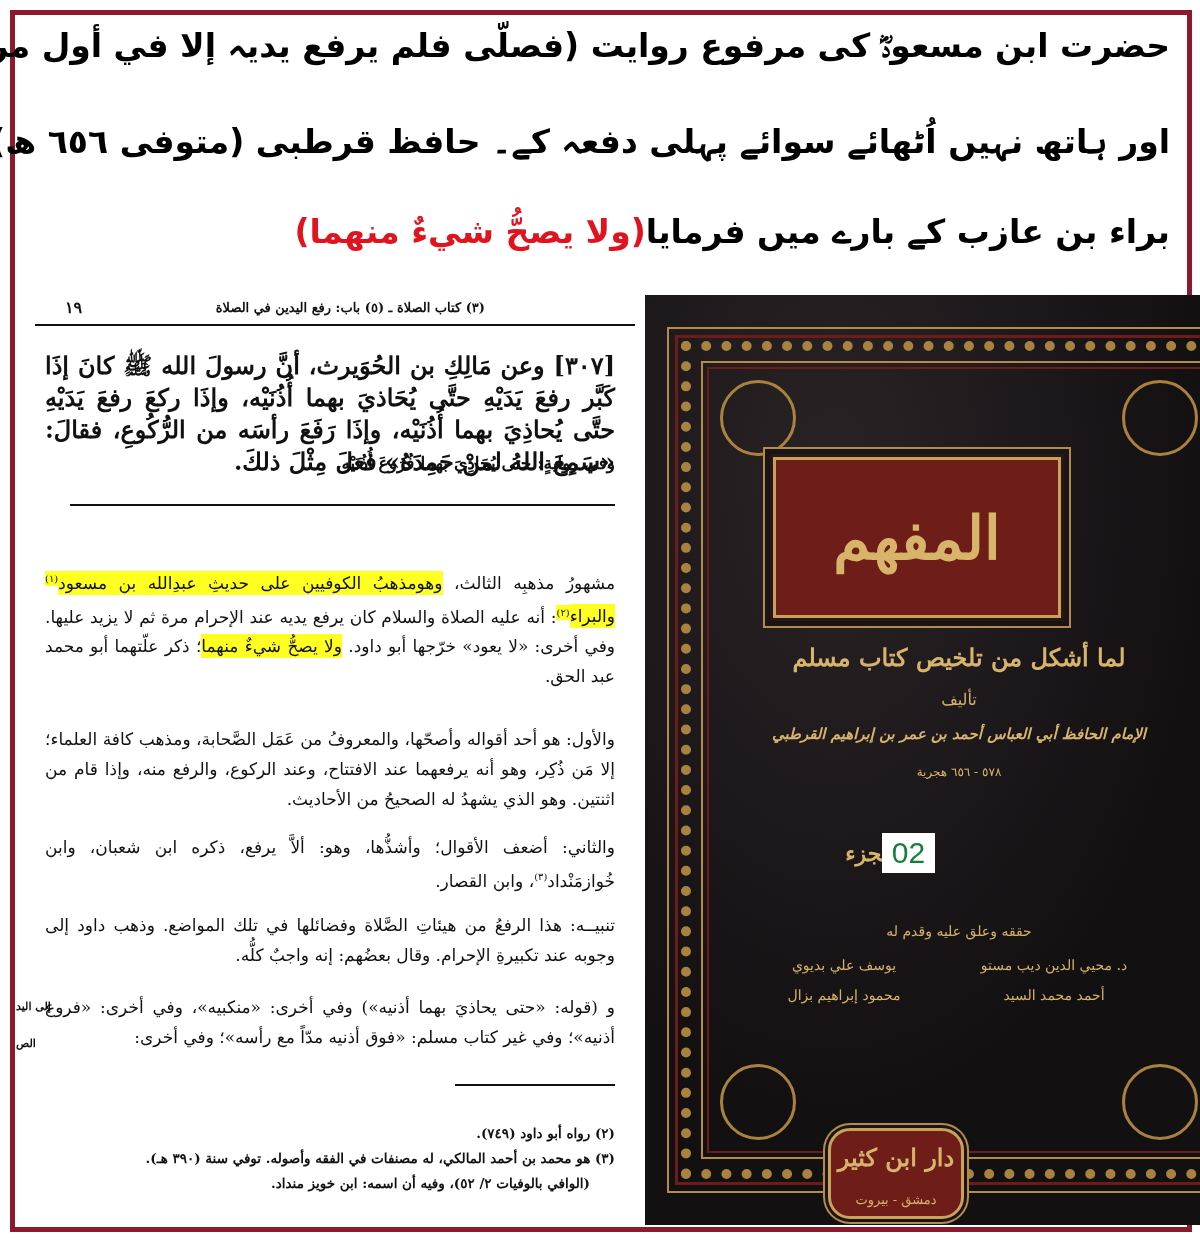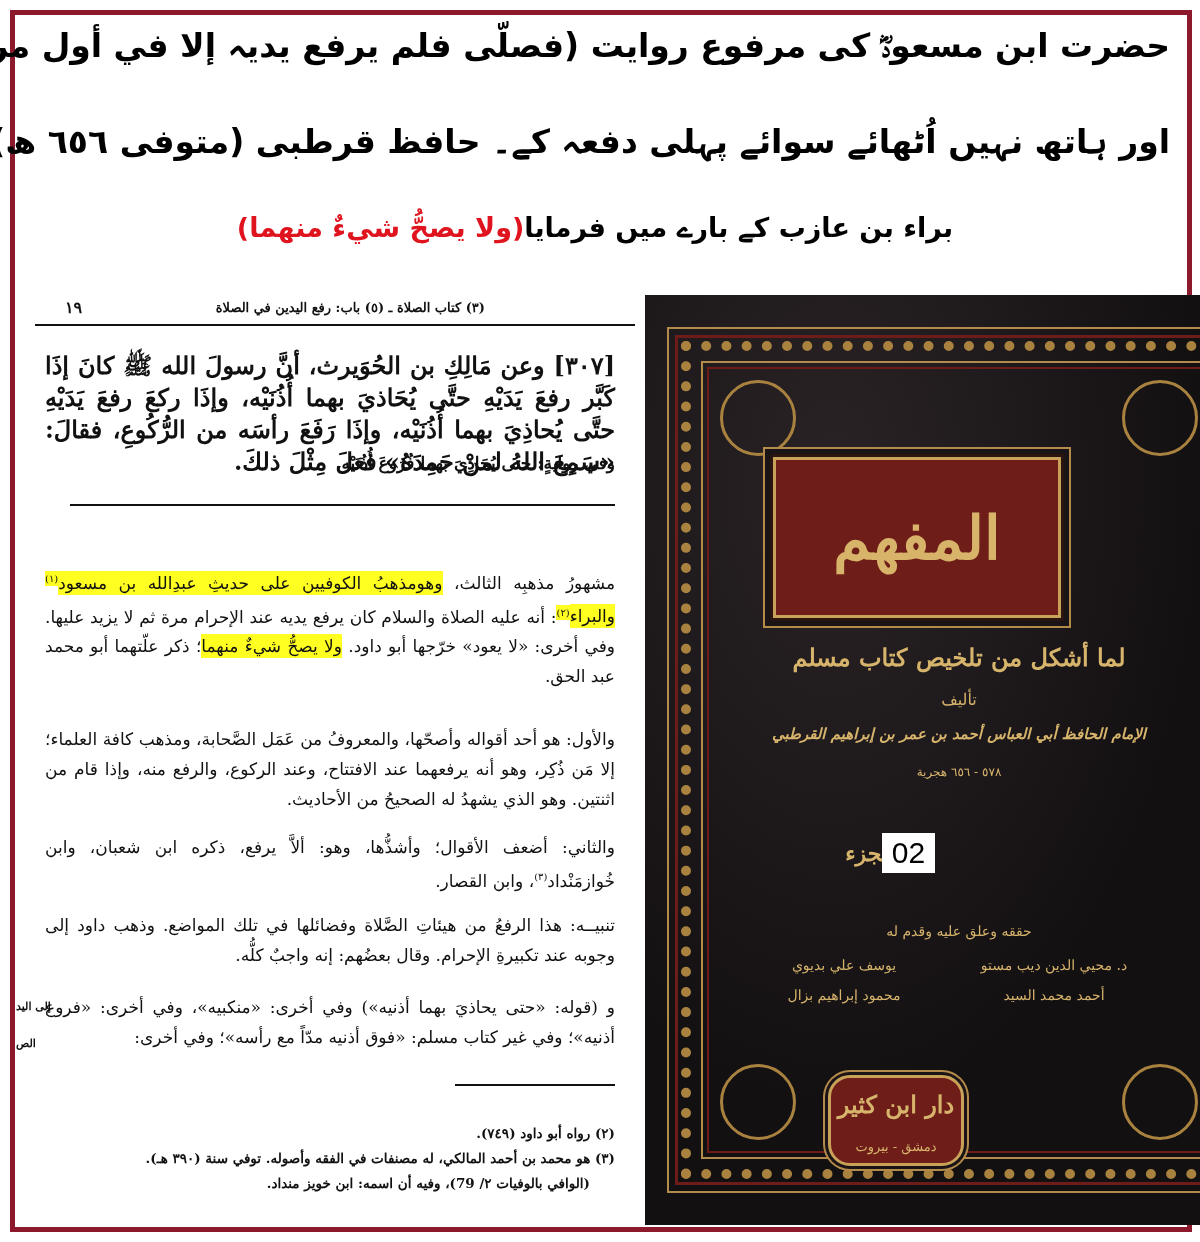--- a/index.html
+++ b/index.html
@@ -1,21 +1,21 @@
 <!DOCTYPE html>
 <html><head>
   <meta charset="utf-8">
   <style>
     html, body { margin:0; padding:0; background:#ffffff; }
     body { width:1200px; height:1242px; position:relative; overflow:hidden; font-family:"DejaVu Sans", sans-serif; }
     .frame { position:absolute; left:10px; top:10px; width:1172px; height:1212px; border:5px solid #8c1a2c; background:#fff; }
     .urdu { position:absolute; left:20px; width:1150px; direction:rtl; text-align:center; font-family:"DejaVu Sans", sans-serif; font-weight:bold; color:#000; white-space:nowrap; }
     .urdu.l1 { top:26px; font-size:33px; text-align:justify; text-align-last:justify; }
     .urdu.l2 { top:122px; font-size:33px; text-align:justify; text-align-last:justify; }
-    .urdu.l3 { top:212px; font-size:27px; }
+    .urdu.l3 { top:212px; font-size:33px;text-align:right; }
     .urdu .red { color:#e0141e; }
 
     .page { position:absolute; left:20px; top:292px; width:615px; height:930px; direction:rtl; font-family:"DejaVu Serif", serif; color:#111; }
     .page-header { position:absolute; top:6px; left:30px; right:0; height:22px; font-size:13px; font-weight:bold; }
     .page-header .title { position:absolute; right:150px; top:2px; }
     .page-header .pnum { position:absolute; left:15px; top:0; font-size:16px; }
     .rule { position:absolute; height:2px; background:#111; }
     .para { position:absolute; right:20px; left:25px; font-size:17px; line-height:30px; text-align:justify; }
     .hl { background:#ffff22; padding:2px 0; }
     sup { font-size:10px; }
@@ -27,22 +27,22 @@
     }
     .b1 { position:absolute; left:22px; top:32px; right:22px; bottom:32px; border:2px solid #b38b4a; }
     .b2 { position:absolute; left:30px; top:40px; right:30px; bottom:40px; border:3px solid #6e1c1a; }
     .b3 { position:absolute; left:36px; top:46px; right:36px; bottom:46px; border:10px dotted #a9823f; }
     .b4 { position:absolute; left:56px; top:66px; right:56px; bottom:66px; border:2px solid #b38b4a; }
     .b5 { position:absolute; left:62px; top:72px; right:62px; bottom:72px; border:2px solid #6e1c1a; }
     .orn { position:absolute; width:70px; height:70px; border:3px solid #a9823f; border-radius:50%; }
     .title-plate { position:absolute; left:128px; top:162px; width:282px; height:155px; background:#6e1d18; border:3px solid #c9a25a; outline:3px solid #2a1510; box-shadow:0 0 0 8px #1a1416, 0 0 0 10px #b38b4a; display:flex; align-items:center; justify-content:center; }
     .title-plate span { font-family:"DejaVu Serif", serif; font-size:60px; font-weight:bold; color:#d8b36a; direction:rtl; }
     .gold { position:absolute; left:0; right:0; text-align:center; color:#d7b46b; direction:rtl; font-family:"DejaVu Serif", serif; }
-    .vol-box { position:absolute; left:237px; top:538px; width:53px; height:40px; background:#fff; color:#000000; font-family:"Liberation Sans", sans-serif; font-size:30px; line-height:40px; text-align:center; }
-    .pub-plate { position:absolute; left:183px; top:780px; width:130px; height:85px; background:#6e1d18; border:3px solid #c9a25a; border-radius:22px; box-shadow:0 0 0 3px #1a1416, 0 0 0 5px #b38b4a; text-align:center; direction:rtl; font-family:"DejaVu Serif", serif; color:#d7b46b; }
+    .vol-box { position:absolute; left:237px; top:538px; width:53px; height:40px; background:#fff; color:#15803d; font-family:"Liberation Sans", sans-serif; font-size:30px; line-height:40px; text-align:center; }
+    .pub-plate { position:absolute; left:183px; top:833px; width:130px; height:85px; background:#6e1d18; border:3px solid #c9a25a; border-radius:22px; box-shadow:0 0 0 3px #1a1416, 0 0 0 5px #b38b4a; text-align:center; direction:rtl; font-family:"DejaVu Serif", serif; color:#d7b46b; }
     .pub-plate .n { display:block; font-size:24px; margin-top:12px; font-weight:bold; }
     .pub-plate .c { display:block; font-size:13px; margin-top:20px; }
   </style>
 </head>
 <body>
 
 <div class="frame"></div>
 
 <div class="urdu l1">حضرت ابن مسعودؓ کی مرفوع روایت (فصلّی فلم یرفع یدیہ إلا في أول مرة)، یعنی آپ ﷺ نے نماز پڑھی</div>
 <div class="urdu l2">اور ہاتھ نہیں اُٹھائے سوائے پہلی دفعہ کے۔ حافظ قرطبی (متوفی ٦٥٦ ھ) نے حدیث ابن مسعود اور</div>
@@ -75,21 +75,21 @@
 
   <div class="para" style="top:618px;">تنبيــه: هذا الرفعُ من هيئاتِ الصَّلاة وفضائلها في تلك المواضع. وذهب داود إلى وجوبه عند تكبيرةِ الإحرام. وقال بعضُهم: إنه واجبٌ كلُّه.</div>
 
   <div class="para" style="top:700px;">و (قوله: «حتى يحاذيَ بهما أذنيه») وفي أخرى: «منكبيه»، وفي أخرى: «فروع أذنيه»؛ وفي غير كتاب مسلم: «فوق أذنيه مدّاً مع رأسه»؛ وفي أخرى:</div>
   <div class="edge-note" style="top:708px;">إلى اليد</div>
   <div class="edge-note" style="top:745px;">الص</div>
 
   <div class="rule" style="top:792px; right:20px; width:160px; height:1.5px;"></div>
   <div class="fn" style="top:830px;">(٢) رواه أبو داود (٧٤٩).</div>
   <div class="fn" style="top:855px;">(٣) هو محمد بن أحمد المالكي، له مصنفات في الفقه وأصوله. توفي سنة (٣٩٠ هـ).</div>
-  <div class="fn" style="top:880px; right:45px;">(الوافي بالوفيات ٢/ 79)، وفيه أن اسمه: ابن خويز منداد.</div>
+  <div class="fn" style="top:880px; right:45px;">(الوافي بالوفيات ٢/ ٥٢)، وفيه أن اسمه: ابن خويز منداد.</div>
 </div>
 
 <div class="cover">
   <div class="b1"></div>
   <div class="b2"></div>
   <div class="b3"></div>
   <div class="b4"></div>
   <div class="b5"></div>
 
   <div class="orn" style="left:75px; top:85px;"></div>

